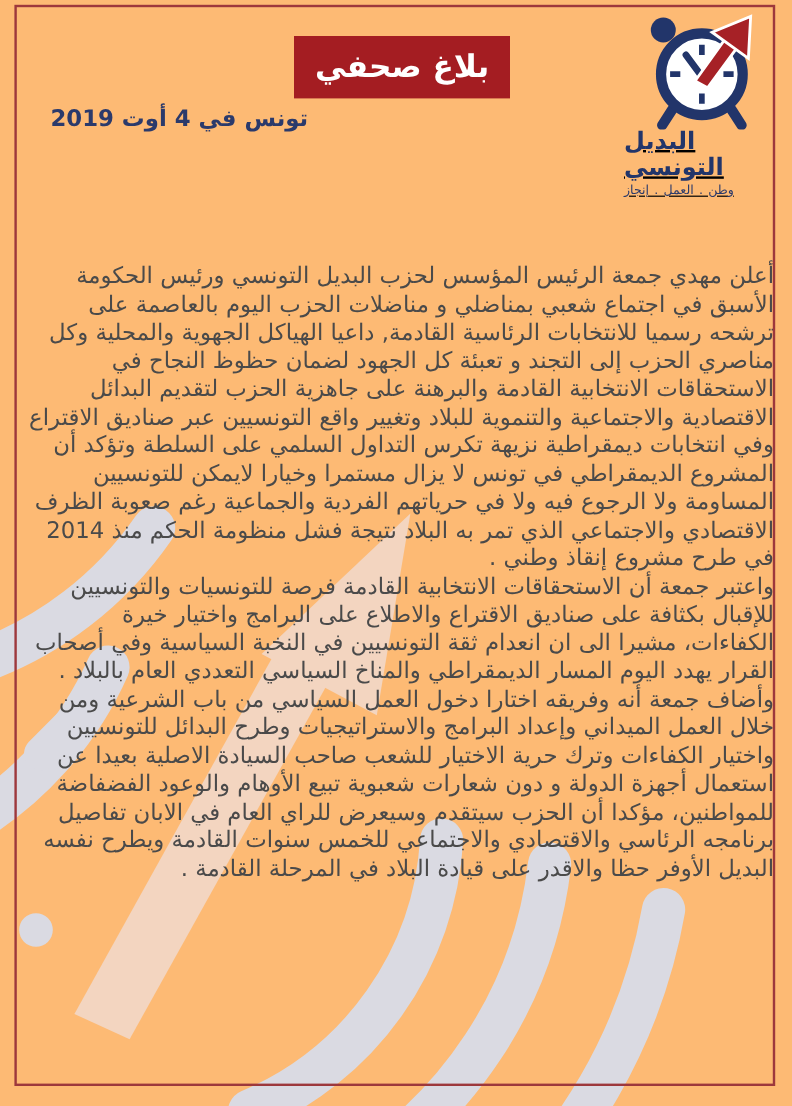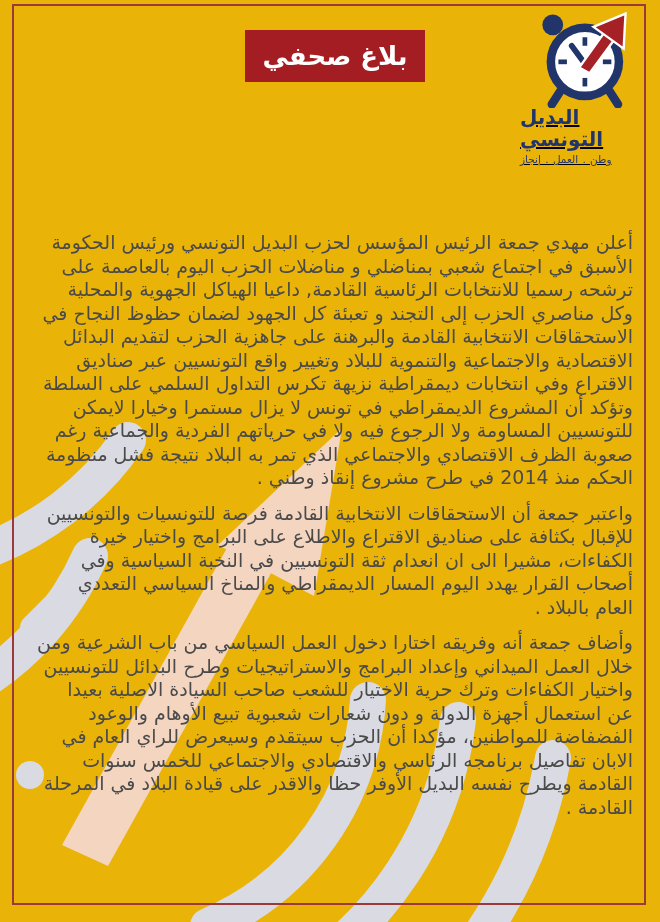--- a/index.html
+++ b/index.html
@@ -1,20 +1,20 @@
 <!DOCTYPE html>
 <html><head>
 <meta charset="utf-8">
 <style>
   html, body { margin: 0; padding: 0; background: #ffffff; }
   .page {
     position: relative;
     width: 660px;
     height: 922px;
-    background: #eab308;
+    background: #fdba74;
     overflow: hidden;
     font-family: "DejaVu Sans", sans-serif;
   }
   .watermark {
     position: absolute;
     left: 0; top: 0;
     width: 660px; height: 922px;
     z-index: 0;
   }
   .frame {
@@ -88,21 +88,21 @@
   .body-text {
     position: absolute;
     left: 24px; right: 15px; top: 219px;
     font-size: 19px;
     line-height: 23.5px;
     color: #4a4a4a;
     direction: rtl;
     text-align: right;
     z-index: 2;
   }
-  .body-text p { margin: 12px; }
+  .body-text p { margin: 0; }
 </style>
 </head>
 <body>
 
 <div class="page">
 
   <svg class="watermark" viewBox="0 0 660 922" aria-hidden="true">
     <g fill="none" stroke="#dadae2" stroke-width="36" stroke-linecap="round">
       <path d="M -18 552 A 300 300 0 0 0 128 440"></path>
       <path d="M -28 688 A 290 290 0 0 0 90 556"></path>
@@ -139,20 +139,21 @@
       <line x1="57" y1="56" x2="43" y2="37" stroke="#22356a" stroke-width="6" stroke-linecap="round"></line>
       <g fill="#a62126" stroke="#ffffff" stroke-width="2.5">
         <polygon points="51,60 62,66 90,28 79,21"></polygon>
         <polygon points="66,17 100,3 98,40"></polygon>
       </g>
     </svg>
     <div class="logo-name">البديل التونسي</div>
     <div class="logo-tagline">وطن . العمل . إنجاز</div>
   </div>
 
+  <div class="dateline">تونس في 4 أوت 2019</div>
 
 
   <div class="body-text">
     <p>أعلن مهدي جمعة الرئيس المؤسس لحزب البديل التونسي ورئيس الحكومة الأسبق في اجتماع شعبي بمناضلي و مناضلات الحزب اليوم بالعاصمة على ترشحه رسميا للانتخابات الرئاسية القادمة, داعيا الهياكل الجهوية والمحلية وكل مناصري الحزب إلى التجند و تعبئة كل الجهود لضمان حظوظ النجاح في الاستحقاقات الانتخابية القادمة والبرهنة على جاهزية الحزب لتقديم البدائل الاقتصادية والاجتماعية والتنموية للبلاد وتغيير واقع التونسيين عبر صناديق الاقتراع وفي انتخابات ديمقراطية نزيهة تكرس التداول السلمي على السلطة وتؤكد أن المشروع الديمقراطي في تونس لا يزال مستمرا وخيارا لايمكن للتونسيين المساومة ولا الرجوع فيه ولا في حرياتهم الفردية والجماعية رغم صعوبة الظرف الاقتصادي والاجتماعي الذي تمر به البلاد نتيجة فشل منظومة الحكم منذ 2014  في طرح مشروع إنقاذ وطني .</p>
     <p>واعتبر جمعة أن الاستحقاقات الانتخابية القادمة فرصة للتونسيات والتونسيين للإقبال بكثافة على صناديق الاقتراع والاطلاع على البرامج واختيار خيرة الكفاءات، مشيرا الى ان انعدام ثقة التونسيين في النخبة السياسية وفي أصحاب القرار يهدد اليوم المسار الديمقراطي والمناخ السياسي  التعددي العام بالبلاد .</p>
     <p>وأضاف جمعة أنه وفريقه اختارا دخول العمل السياسي من باب  الشرعية  ومن خلال العمل  الميداني وإعداد البرامج والاستراتيجيات وطرح البدائل للتونسيين واختيار الكفاءات وترك حرية الاختيار للشعب صاحب السيادة الاصلية بعيدا عن استعمال أجهزة الدولة و دون شعارات شعبوية تبيع الأوهام والوعود الفضفاضة للمواطنين، مؤكدا أن الحزب سيتقدم وسيعرض للراي العام في الابان تفاصيل برنامجه الرئاسي والاقتصادي والاجتماعي للخمس سنوات القادمة ويطرح نفسه البديل الأوفر حظا والاقدر على قيادة البلاد في المرحلة القادمة .</p>
   </div>
 
 </div>
 

